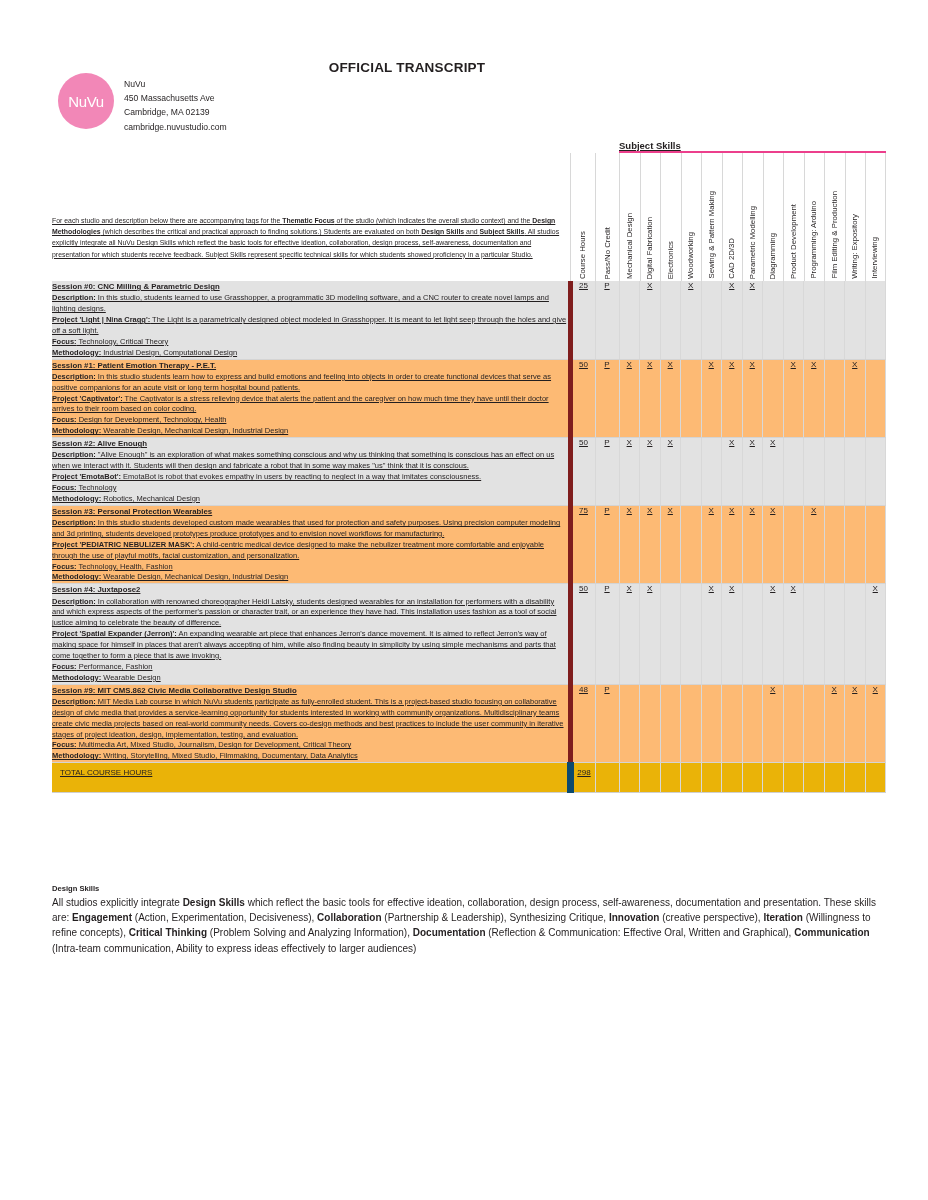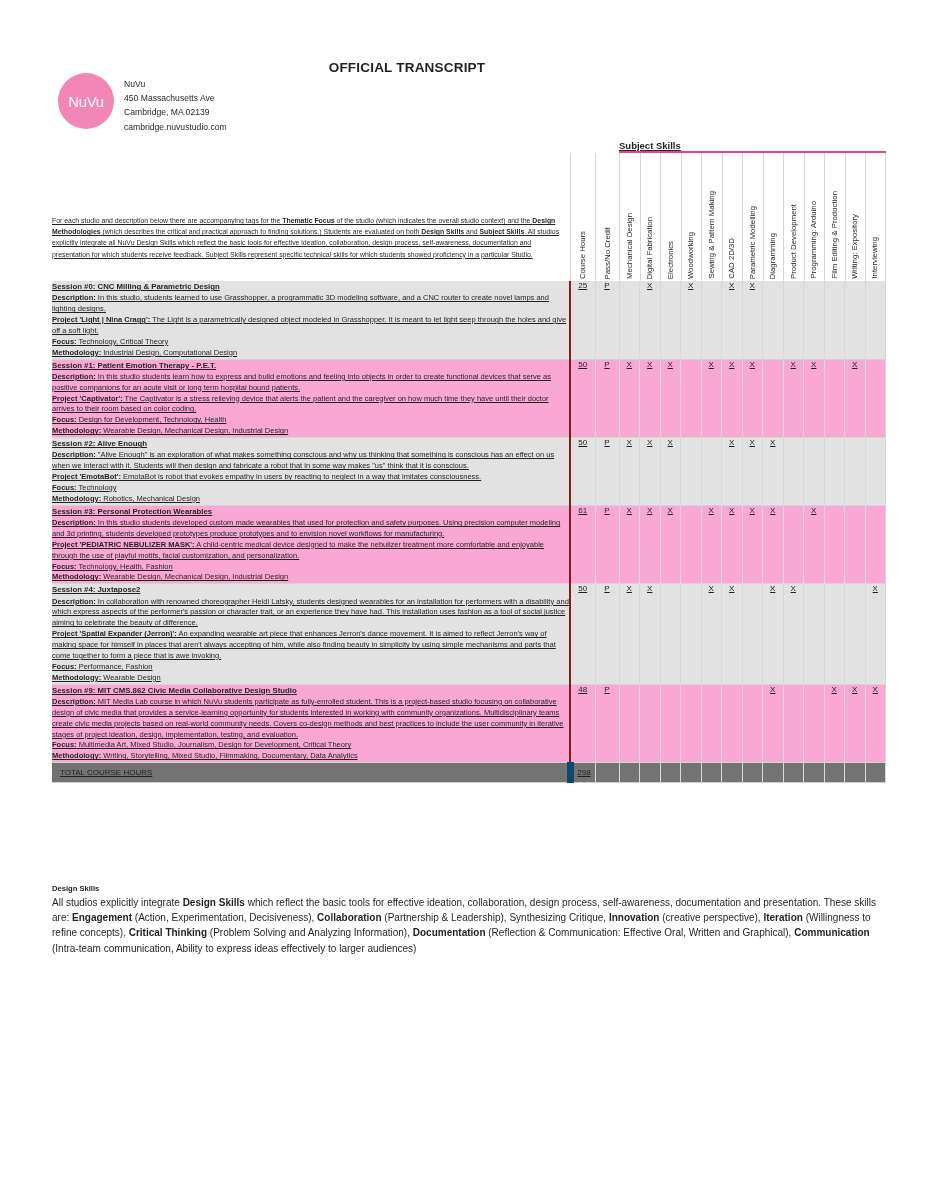--- a/index.html
+++ b/index.html
@@ -55,30 +55,30 @@
 
   
   .season td {
     border-top:1px solid #cfcfcf; border-bottom:1px solid #cfcfcf;
     font-size:14px; padding:6px 0 7px 8px; background:#fff; color:#231f20;
   }
 
   
   tr.srow td { border-bottom:1px solid #d4d4d4; }
   tr.srow.shade td { background:#e2e2e2; }
-  tr.srow.plain td { background:#f9a8d4; }
+  tr.srow.plain td { background:#fdba74; }
   td.desc { padding:5px 8px 7px 8px; font-size:7.5px; line-height:1.45; }
-  td.num  { text-align:center; font-size:8px; padding-top:6px; border-left:2px solid #7f1d1d; }
+  td.num  { text-align:center; font-size:8px; padding-top:6px; border-left:5px solid #7f1d1d; }
   td.mark { text-align:center; font-size:8px; padding-top:6px; border-left:1px solid #d8d8d8; }
   .sess-title { font-weight:bold; font-size:7.8px; display:block; margin-bottom:1px;}
   .lbl { font-weight:bold; }
 
   
-  tr.total td { background:#737373; border-top:1px solid #cfcfcf; border-bottom:1px solid #cfcfcf;
-                font-size:8px; padding:5px 0 5px 8px; }
+  tr.total td { background:#eab308; border-top:1px solid #cfcfcf; border-bottom:1px solid #cfcfcf;
+                font-size:8px; padding:5px 0 15px 8px; }
   tr.total td.num { text-align:center; padding-left:0; border-left:7px solid #0c4a6e;}
   tr.total td.mark { border-left:1px solid #d8d8d8; }
 
   
   .footer { position:absolute; left:52px; top:884px; width:824px; }
   .footer h4 { margin:0 0 2px 0; font-size:7.6px; font-weight:bold; }
   .footer p  { margin:0; font-size:10px; line-height:1.52; }
 </style>
 </head>
 <body>
@@ -262,21 +262,21 @@
             <td class="mark">X</td>
             <td class="mark">X</td>
             <td class="mark"></td>
             <td class="mark"></td>
             <td class="mark"></td>
             <td class="mark"></td>
             <td class="mark" style="border-right:1px solid #d8d8d8"></td>
           </tr>
           <tr class="srow plain">
             <td class="desc"><span class="sess-title">Session #3: Personal Protection Wearables</span><span><b class="lbl">Description:</b> In this studio students developed custom made wearables that used for protection and safety purposes. Using precision computer modeling and 3d printing, students developed prototypes produce prototypes and to envision novel workflows for manufacturing.</span> <br><span><b class="lbl">Project 'PEDIATRIC NEBULIZER MASK':</b> A child-centric medical device designed to make the nebulizer treatment more comfortable and enjoyable through the use of playful motifs, facial customization, and personalization.</span><br><span><b class="lbl">Focus:</b> Technology, Health, Fashion</span><br><span><b class="lbl">Methodology:</b> Wearable Design, Mechanical Design, Industrial Design</span></td>
-            <td class="num">61</td>
+            <td class="num">75</td>
             <td class="mark">P</td>
             <td class="mark">X</td>
             <td class="mark">X</td>
             <td class="mark">X</td>
             <td class="mark"></td>
             <td class="mark">X</td>
             <td class="mark">X</td>
             <td class="mark">X</td>
             <td class="mark">X</td>
             <td class="mark"></td>

